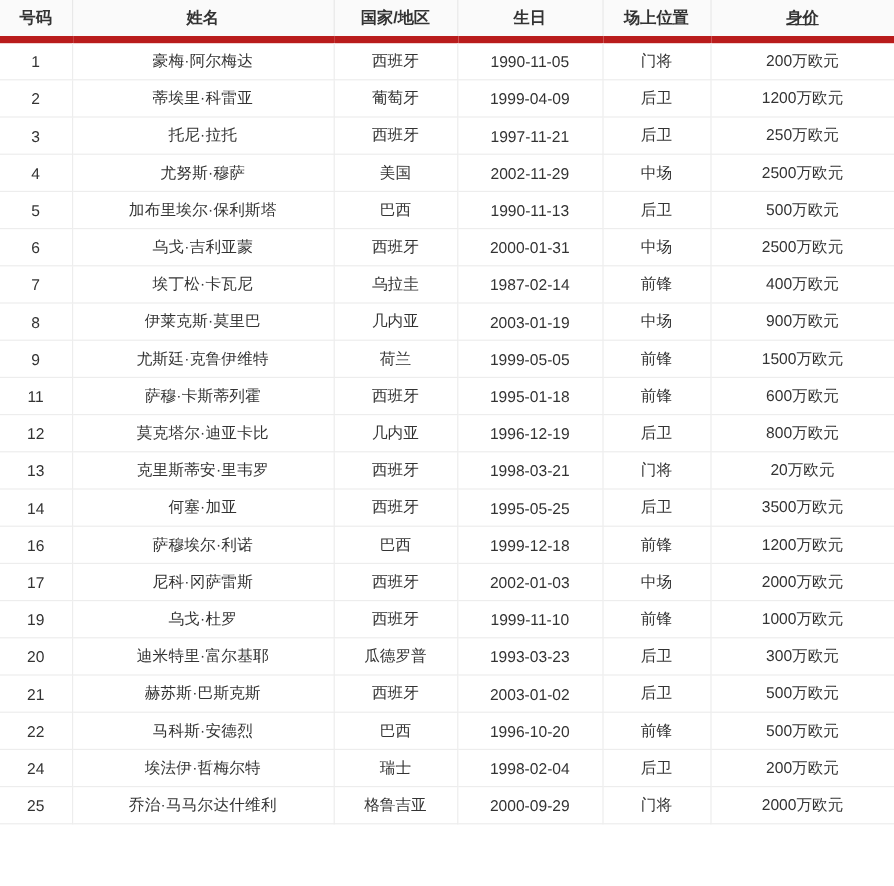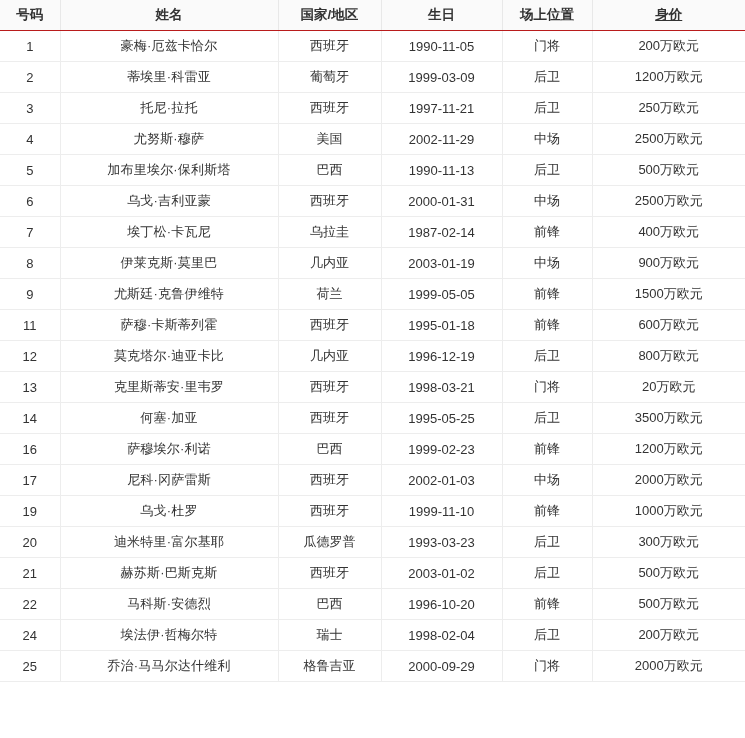--- a/index.html
+++ b/index.html
@@ -28,21 +28,21 @@
   table.roster col.c5 { width: 153px; }
 
   table.roster thead th {
     height: 30px;
     background: #fafafa;
     color: #333333;
     font-weight: bold;
     font-size: 13.5px;
     text-align: center;
     border-right: 1px solid #e8e8e8;
-    border-bottom: 1px solid #b91c1c;
+    border-bottom: 6px solid #b91c1c;
     padding: 0;
     vertical-align: middle;
   }
   table.roster thead th:last-child { border-right: none; text-decoration: underline; }
 
   table.roster tbody td {
     height: 30px;
     background: #ffffff;
     color: #333333;
     font-size: 13px;
@@ -80,31 +80,31 @@
       <th>姓名</th>
       <th>国家/地区</th>
       <th>生日</th>
       <th>场上位置</th>
       <th>身价</th>
     </tr>
   </thead>
   <tbody id="roster-body">
       <tr>
         <td class="col-num">1</td>
-        <td class="col-name">豪梅·厄兹卡恰尔</td>
+        <td class="col-name">豪梅·阿尔梅达</td>
         <td class="col-country">西班牙</td>
         <td class="col-birth">1990-11-05</td>
         <td class="col-position">门将</td>
         <td class="col-value">200万欧元</td>
       </tr>
       <tr>
         <td class="col-num">2</td>
         <td class="col-name">蒂埃里·科雷亚</td>
         <td class="col-country">葡萄牙</td>
-        <td class="col-birth">1999-03-09</td>
+        <td class="col-birth">1999-04-09</td>
         <td class="col-position">后卫</td>
         <td class="col-value">1200万欧元</td>
       </tr>
       <tr>
         <td class="col-num">3</td>
         <td class="col-name">托尼·拉托</td>
         <td class="col-country">西班牙</td>
         <td class="col-birth">1997-11-21</td>
         <td class="col-position">后卫</td>
         <td class="col-value">250万欧元</td>
@@ -186,21 +186,21 @@
         <td class="col-name">何塞·加亚</td>
         <td class="col-country">西班牙</td>
         <td class="col-birth">1995-05-25</td>
         <td class="col-position">后卫</td>
         <td class="col-value">3500万欧元</td>
       </tr>
       <tr>
         <td class="col-num">16</td>
         <td class="col-name">萨穆埃尔·利诺</td>
         <td class="col-country">巴西</td>
-        <td class="col-birth">1999-02-23</td>
+        <td class="col-birth">1999-12-18</td>
         <td class="col-position">前锋</td>
         <td class="col-value">1200万欧元</td>
       </tr>
       <tr>
         <td class="col-num">17</td>
         <td class="col-name">尼科·冈萨雷斯</td>
         <td class="col-country">西班牙</td>
         <td class="col-birth">2002-01-03</td>
         <td class="col-position">中场</td>
         <td class="col-value">2000万欧元</td>

